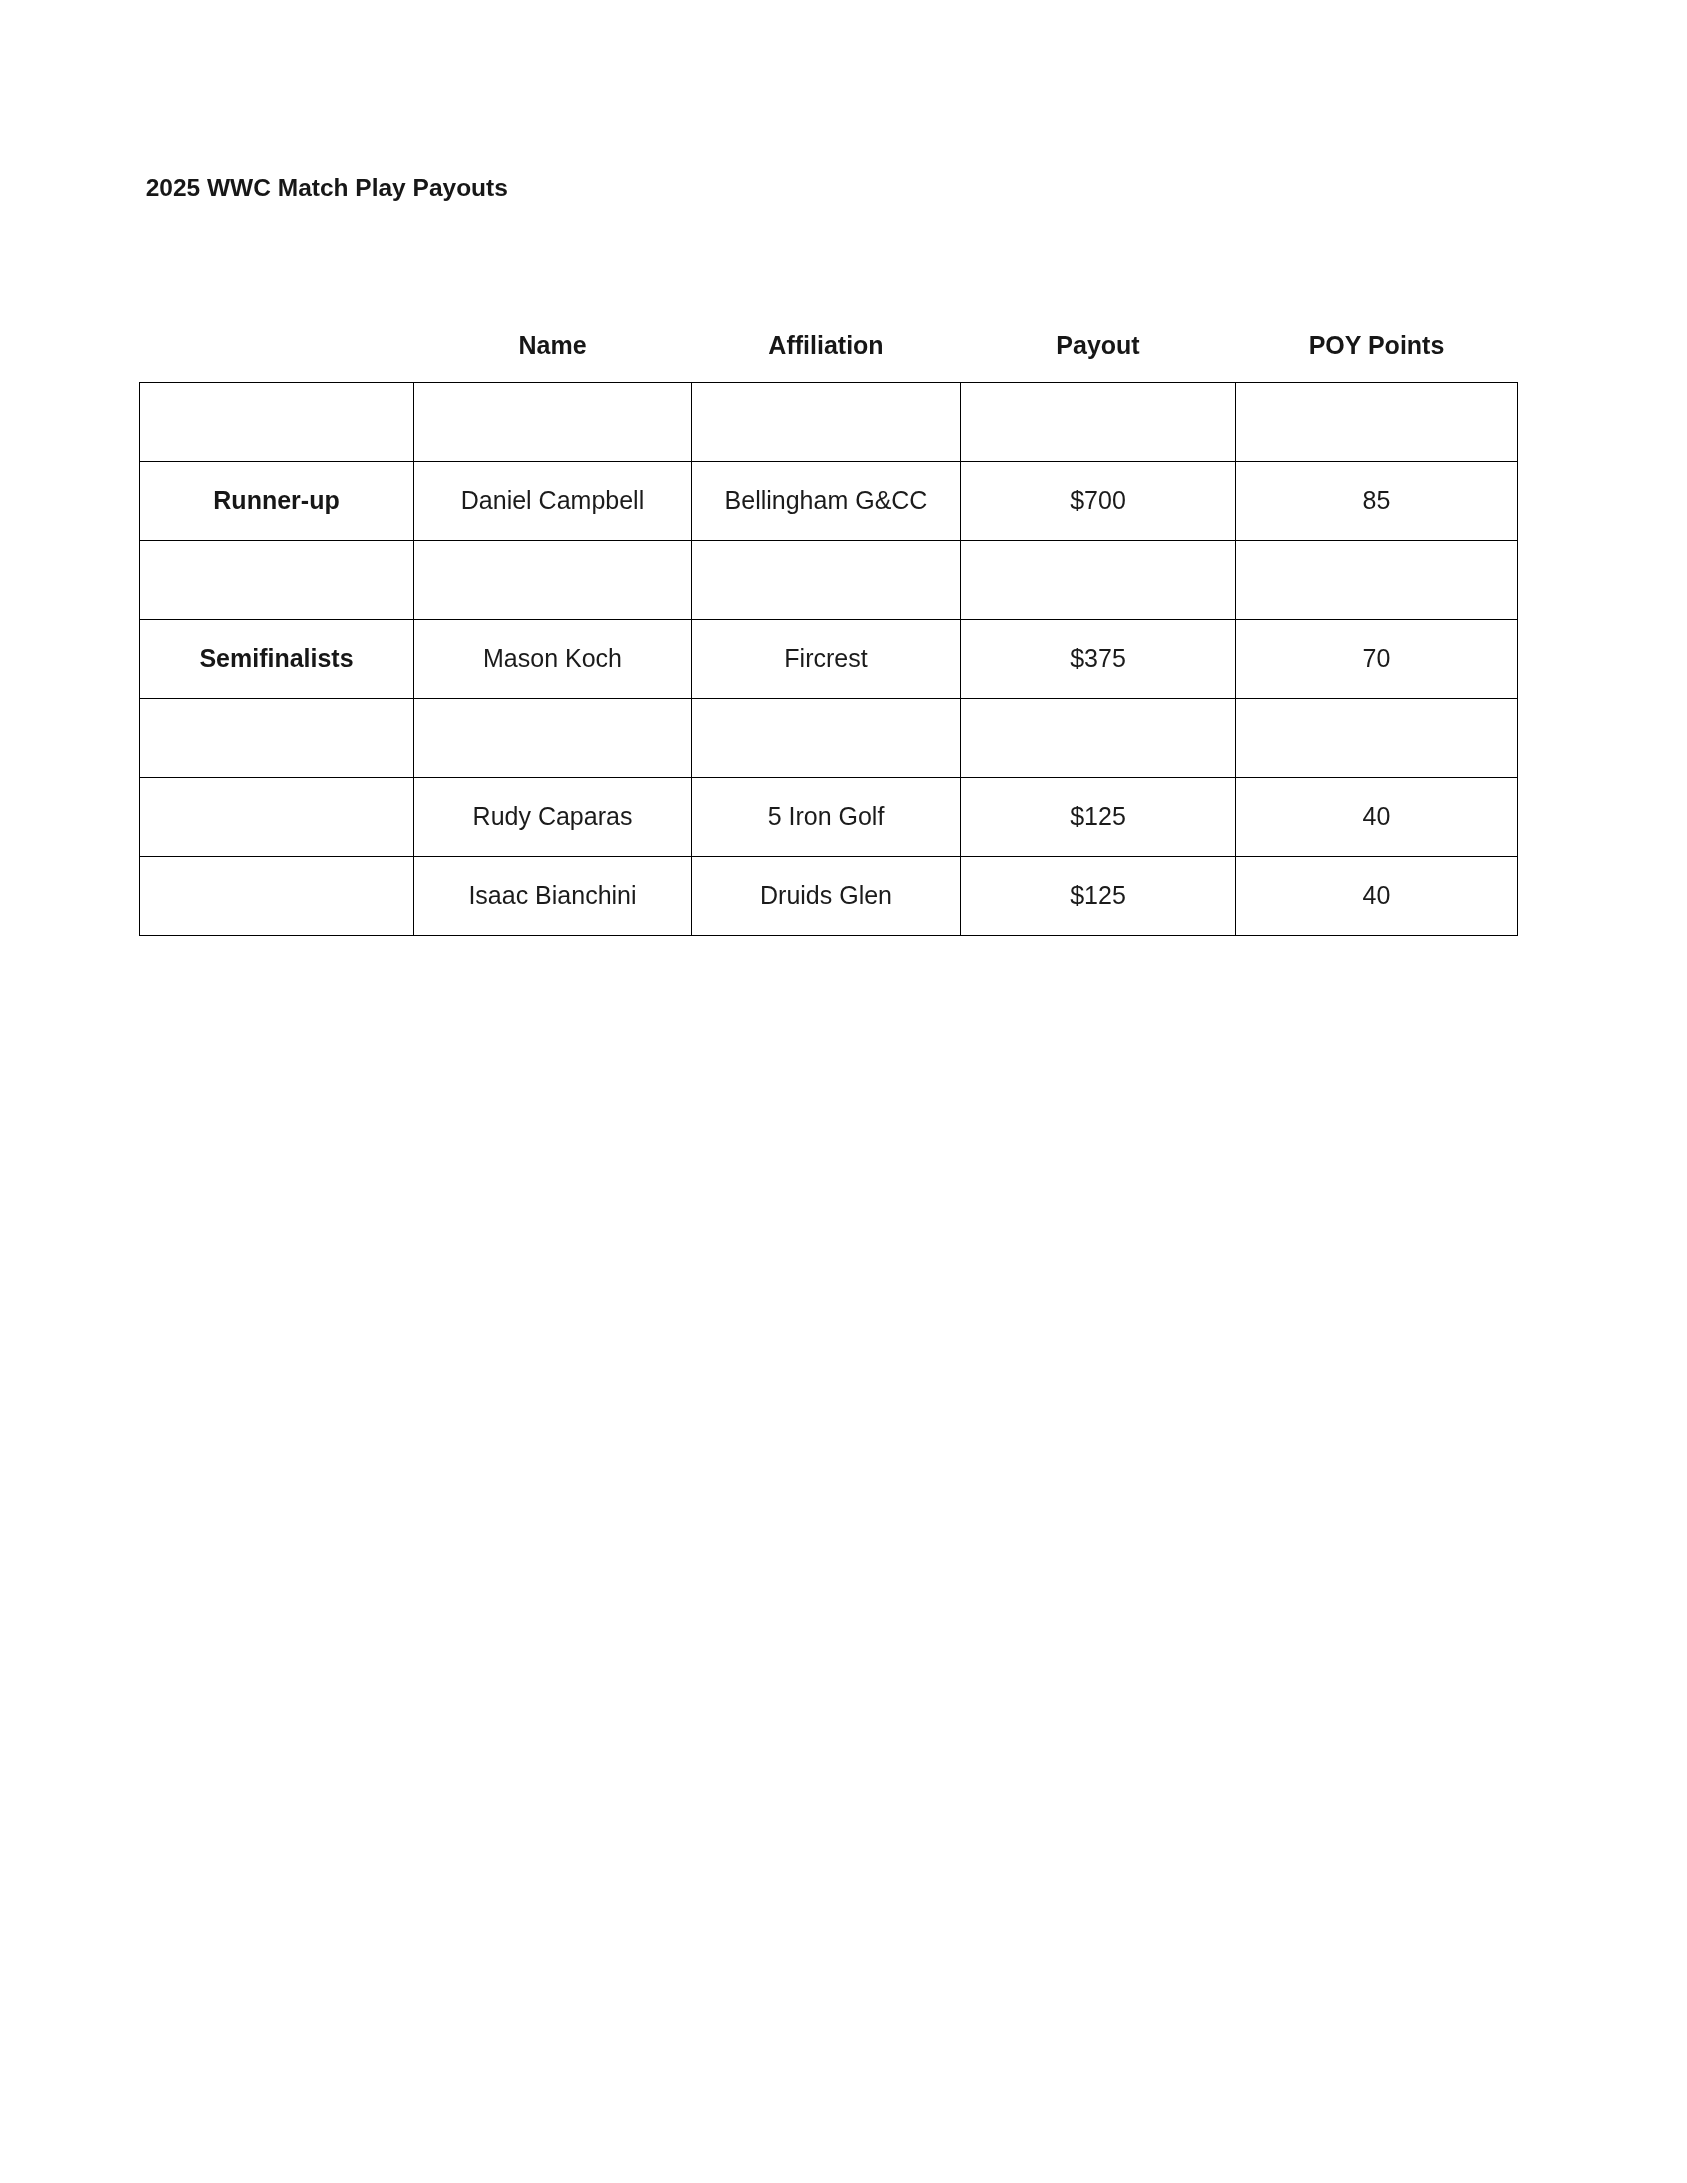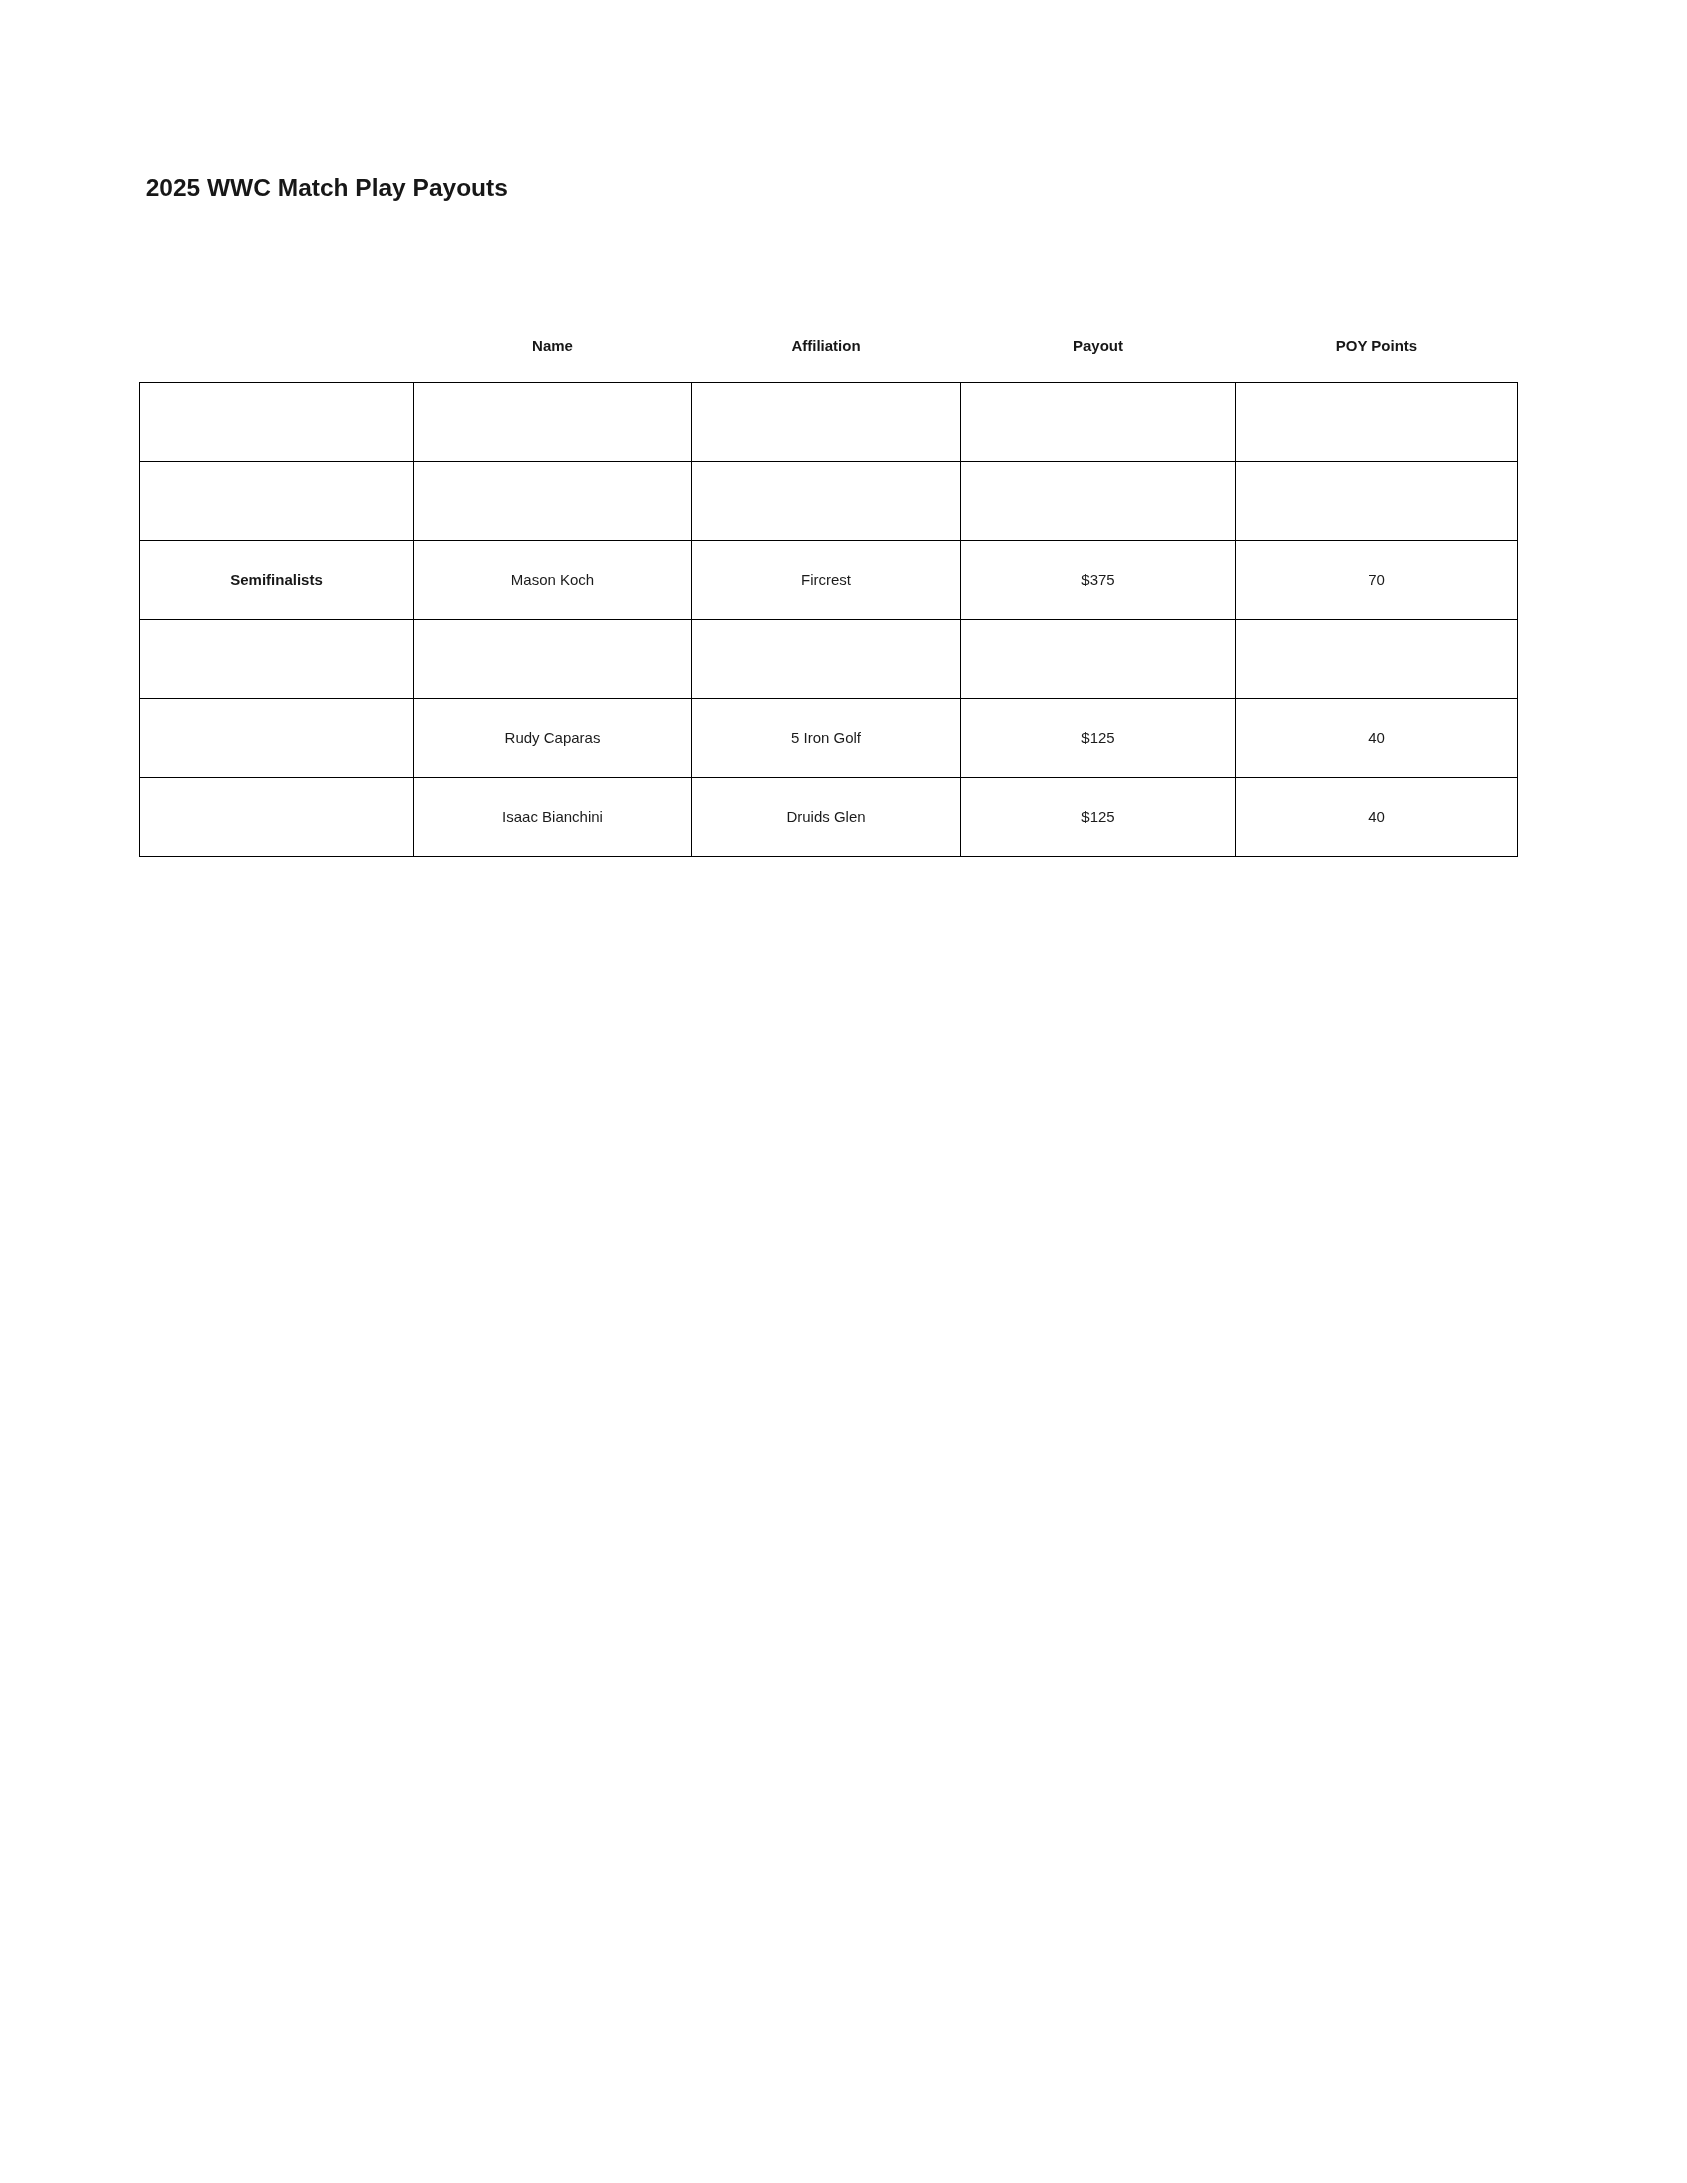--- a/index.html
+++ b/index.html
@@ -34,21 +34,21 @@
   table.payout-table {
     margin-top: 107px;
     border-collapse: collapse;
     table-layout: fixed;
     width: 1378px;
   }
   table.payout-table th,
   table.payout-table td {
     text-align: center;
     vertical-align: middle;
-    font-size: 15px;
+    font-size: 25px;
     padding: 0 8.4px;
     overflow: hidden;
   }
   table.payout-table thead th {
     border: none;
     height: 73px;
     font-weight: 700;
     color: #171717;
   }
   table.payout-table tbody td {
@@ -94,20 +94,27 @@
     </thead>
     <tbody>
       <tr>
         <td class="cat"></td>
         <td></td>
         <td></td>
         <td></td>
         <td></td>
       </tr>
       <tr>
+        <td class="cat">Runner-up</td>
+        <td>Daniel Campbell</td>
+        <td>Bellingham G&amp;CC</td>
+        <td>$700</td>
+        <td>85</td>
+      </tr>
+      <tr>
         <td class="cat"></td>
         <td></td>
         <td></td>
         <td></td>
         <td></td>
       </tr>
       <tr>
         <td class="cat">Semifinalists</td>
         <td>Mason Koch</td>
         <td>Fircrest</td>

